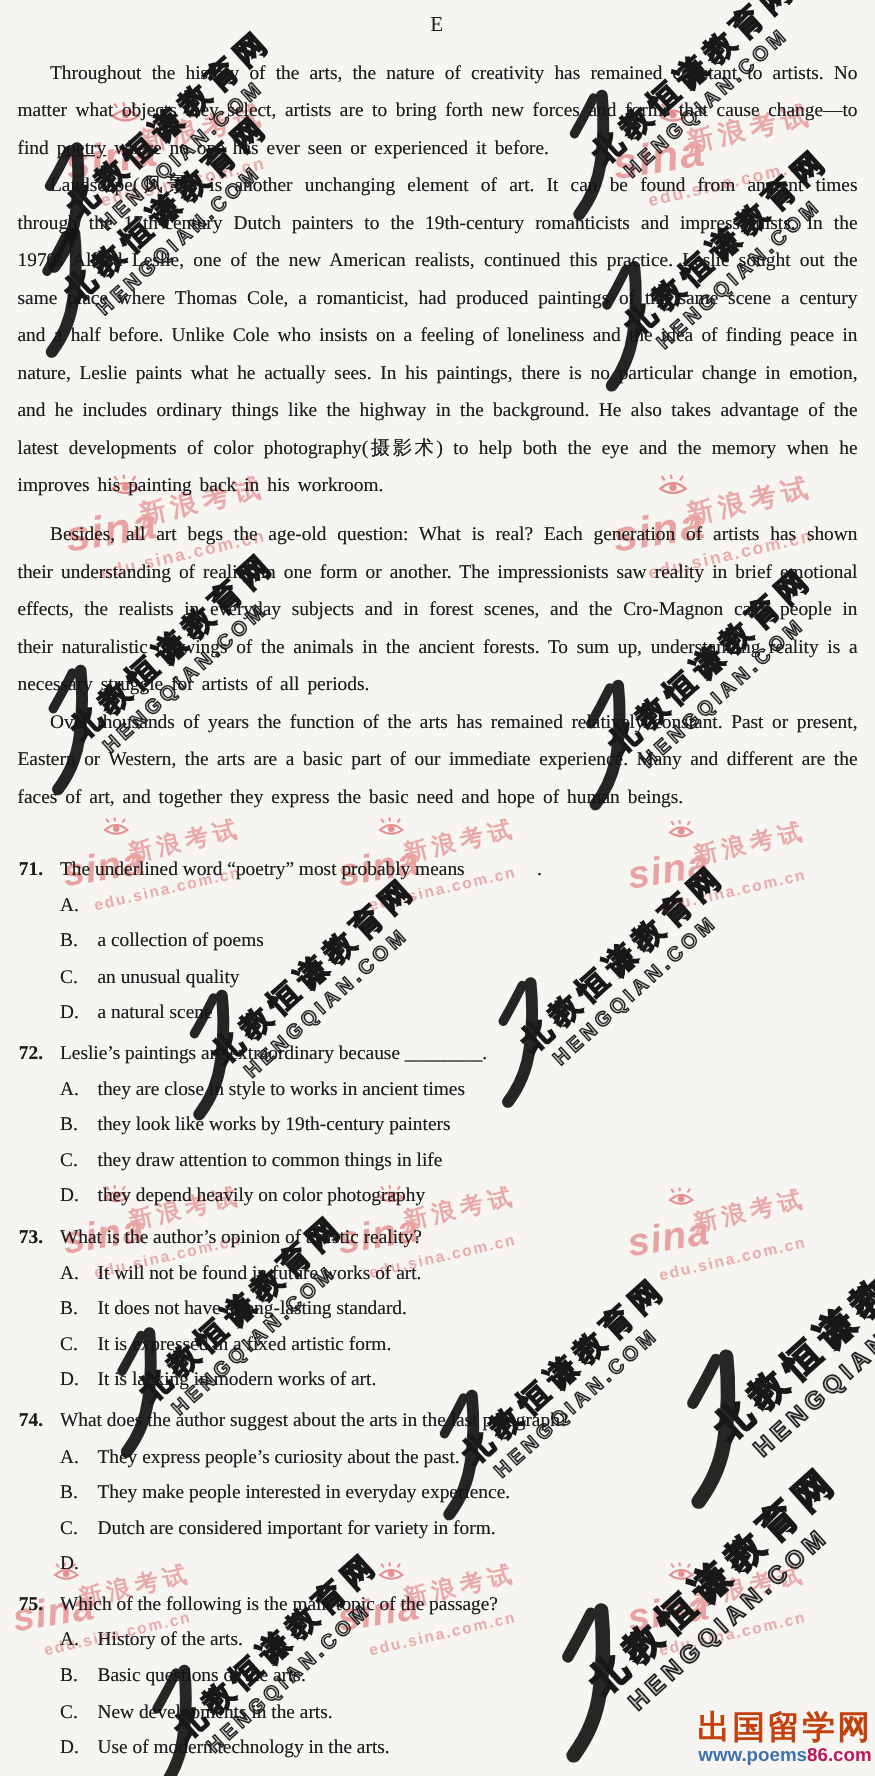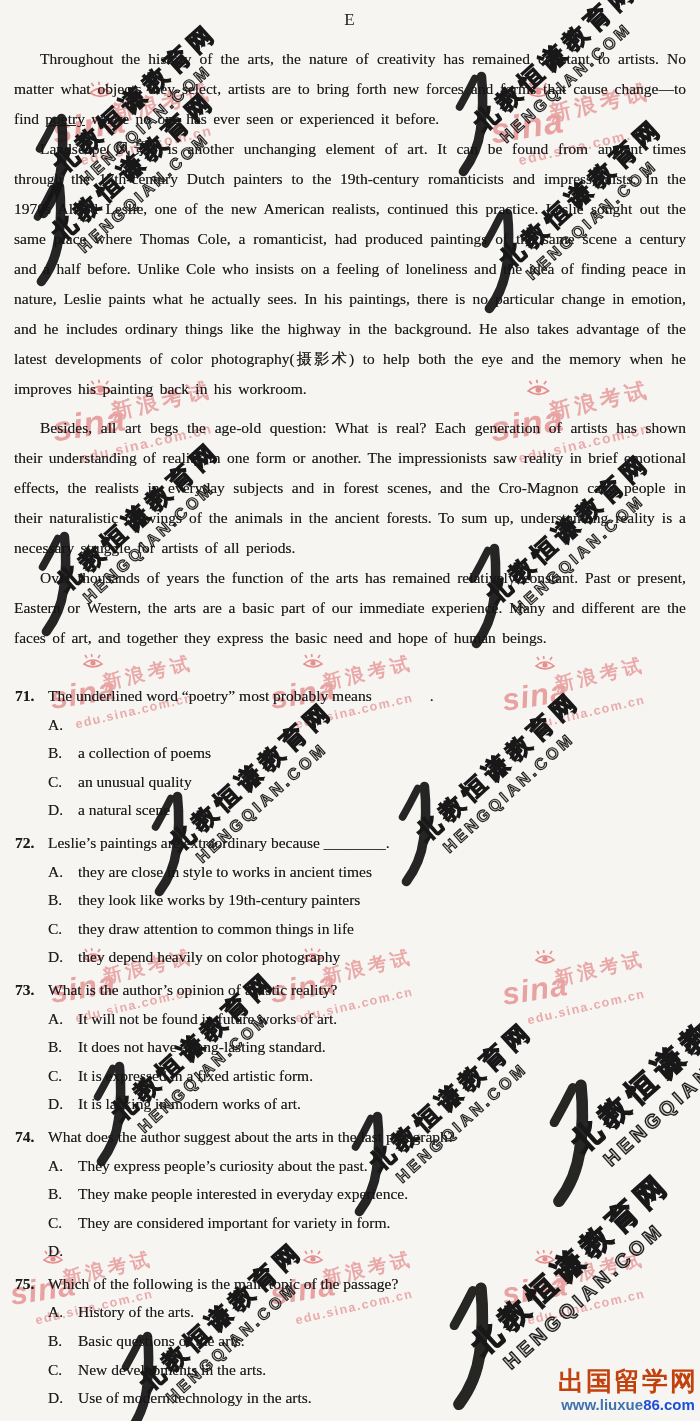--- a/index.html
+++ b/index.html
@@ -90,21 +90,21 @@
   .liuxue{position:absolute;left:558px;top:1368px;z-index:5;text-align:center;}
   .liuxue-cn{
     font-size:26px;font-weight:bold;letter-spacing:2px;line-height:28px;
     color:#c2410c;white-space:nowrap;
   }
   .liuxue-url{
     font-family:"Liberation Sans","DejaVu Sans",sans-serif;
     font-size:15px;font-weight:bold;line-height:18px;white-space:nowrap;
   }
   .liuxue-url .blue{color:#3f72ae;}
-  .liuxue-url .red{color:#1d4ed8;}
+  .liuxue-url .red{color:#be185d;}
 </style>
 </head>
 <body>
 
 <div class="page">
 
   <div class="sina-tile lg" style="left:50px;top:84px;">
     <span class="sina-eye"><svg width="22" height="17" viewBox="0 0 22 17">
           <path d="M2 11 Q11 3 20 11 Q11 17 2 11 Z" fill="none" stroke="#e78f8f" stroke-width="1.6"></path>
           <circle cx="11" cy="10" r="2.6" fill="#e78f8f"></circle>
@@ -330,21 +330,21 @@
       <div class="option-row">
           <span class="opt-label">A.</span>
           <span class="opt-text">They express people’s curiosity about the past.</span>
         </div>
       <div class="option-row">
           <span class="opt-label">B.</span>
           <span class="opt-text">They make people interested in everyday experience.</span>
         </div>
       <div class="option-row">
           <span class="opt-label">C.</span>
-          <span class="opt-text">They are considered important for variety in form.</span>
+          <span class="opt-text">Dutch are considered important for variety in form.</span>
         </div>
       <div class="option-row">
           <span class="opt-label">D.</span>
         </div>
     </div>
 
     <div class="question">
       <div class="q-stem-row">
         <span class="q-num">75.</span>
         <span class="q-stem">Which of the following is the main topic of the passage?</span>
@@ -508,16 +508,16 @@
         <path d="M31 6 Q34 34 30 62 Q27 86 12 106" stroke-width="10"></path>
       </svg>
     <div class="hq-lines">
         <span class="hq-cn">北教恒谦教育网</span>
         <span class="hq-en">HENGQIAN.COM</span>
       </div>
   </div>
 
   <div class="liuxue">
     <div class="liuxue-cn">出国留学网</div>
-    <div class="liuxue-url"><span class="blue">www.liuxue</span><span class="red">86.com</span></div>
+    <div class="liuxue-url"><span class="blue">www.poems</span><span class="red">86.com</span></div>
   </div>
 
 </div>
 
 </body></html>

